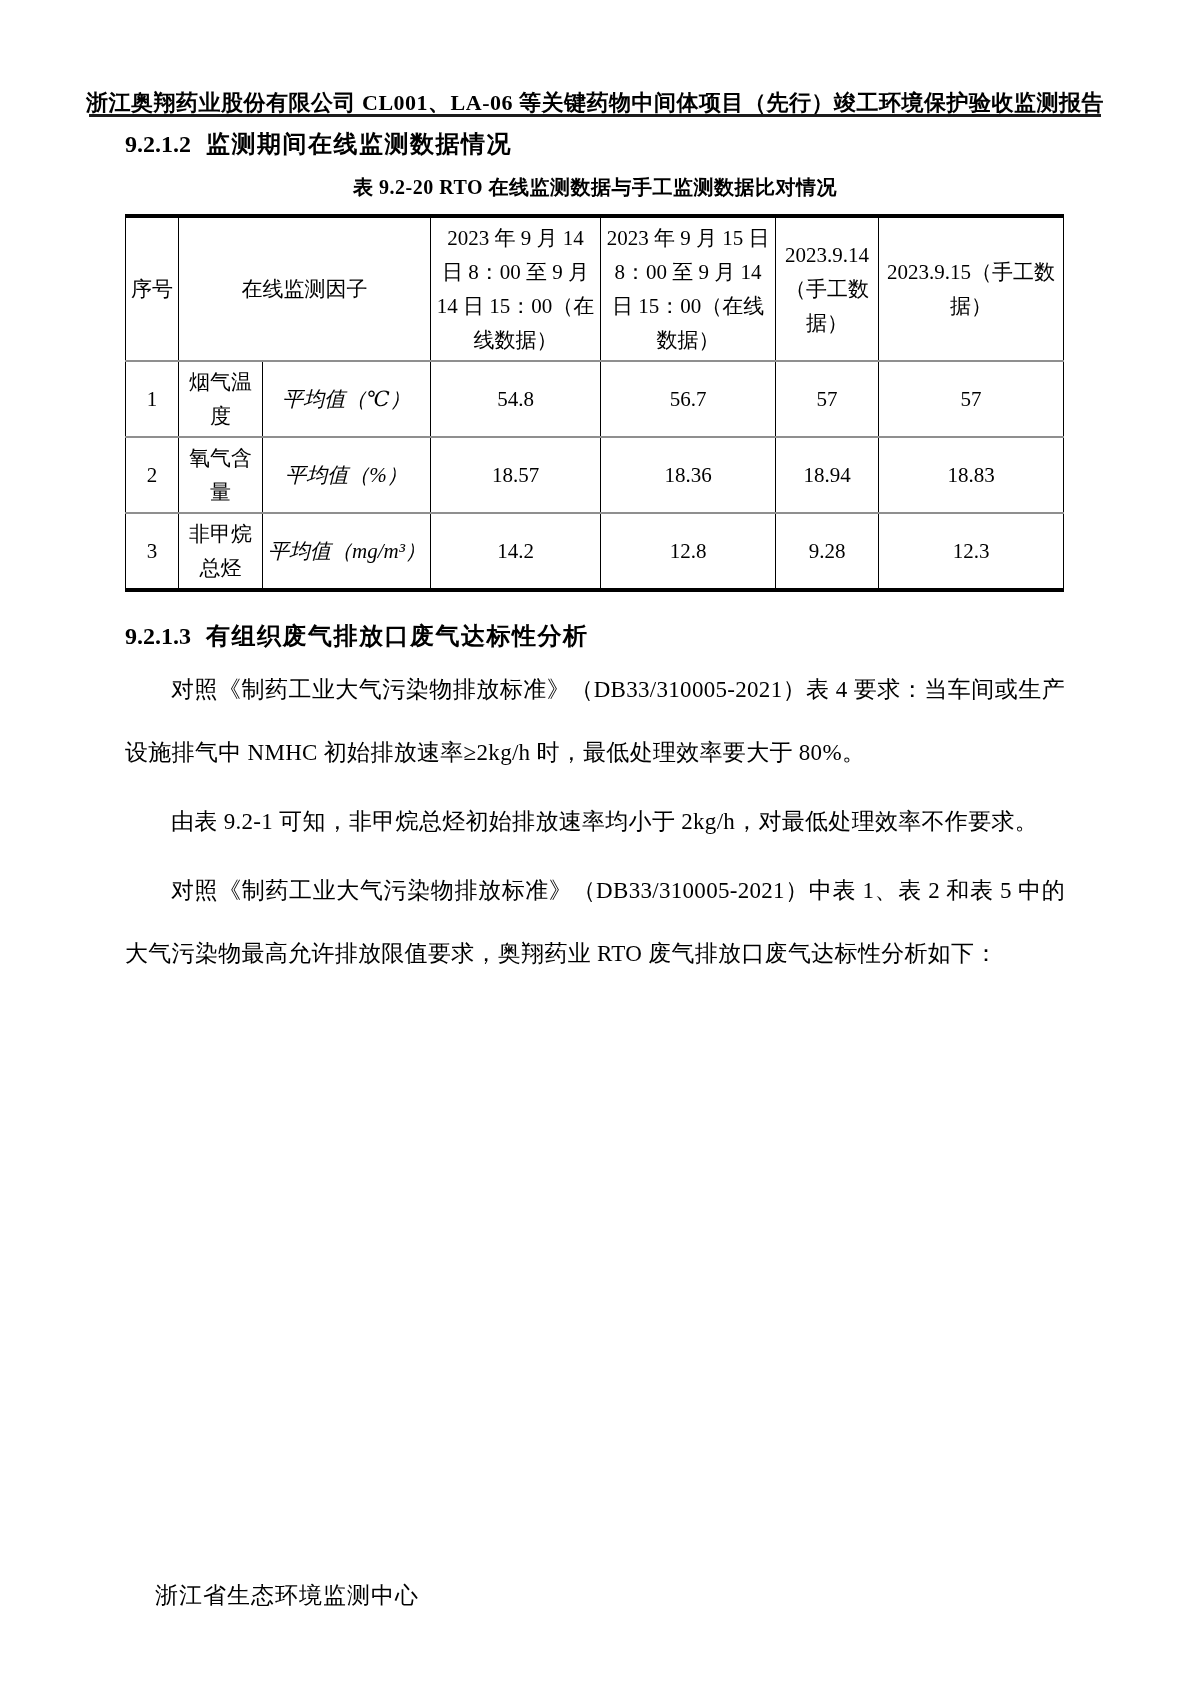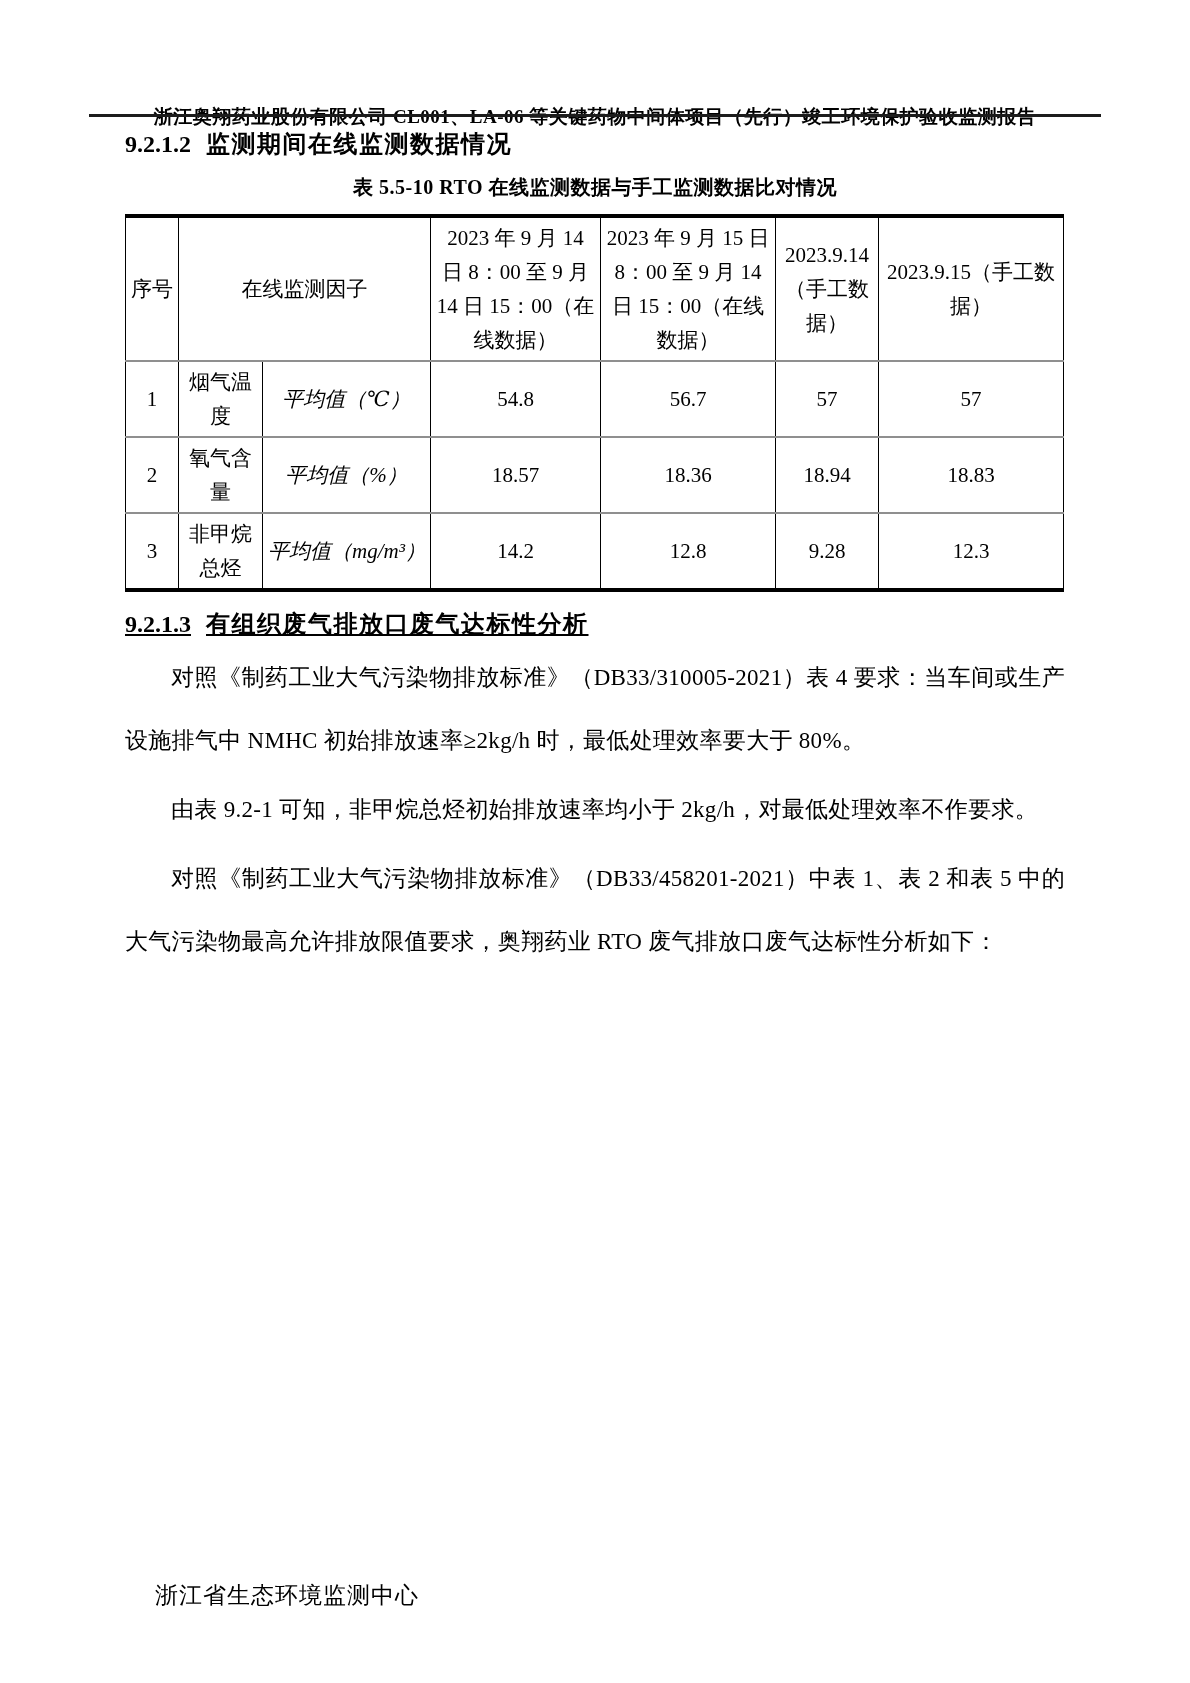--- a/index.html
+++ b/index.html
@@ -2,22 +2,22 @@
 <html><head>
 <meta charset="utf-8">
 <style>
   html,body{margin:0;padding:0;background:#ffffff;}
   .page{
     position:relative;width:1190px;height:1683px;background:#fff;color:#000;
     font-family:"Liberation Serif","DejaVu Serif",serif;overflow:hidden;
   }
   
   .hdr-text{
-    position:absolute;top:104px;left:0;width:100%;text-align:center;
-    font-size:19px;font-weight:bold;letter-spacing:.5px;
+    position:absolute;top:88px;left:0;width:100%;text-align:center;
+    font-size:22px;font-weight:bold;letter-spacing:.5px;
   }
   .hdr-rule{
     position:absolute;top:114px;left:89px;width:1012px;height:0;
     border-top:3px solid #1c1c1c;
   }
   
   .content{position:absolute;left:125px;top:128px;width:940px;}
   .sec-heading{margin:0;font-size:24px;line-height:32px;}
   .sec-heading .num{font-weight:700;font-family:"Liberation Serif","DejaVu Serif",serif;}
   .sec-heading .ttl{
@@ -41,41 +41,41 @@
     font-weight:400;font-size:21px;text-align:center;vertical-align:middle;
     padding:3px 5px;line-height:34px;
   }
   table.cmp thead th{border-top:none;}
   table.cmp tbody tr:last-child td{border-bottom:none;}
   table.cmp thead tr{height:112px;}
   table.cmp tbody tr{height:56px;}
   th.seq{padding:0 14px;}
   td.nowrap{white-space:nowrap;font-style:italic;}
   td.vt{vertical-align:top;padding-top:2px;}
-  .sec2{margin-top:16px;text-decoration:underline;}
+  .sec2{margin-top:28px;}
   
   .ftr-org{position:absolute;top:1580px;left:155px;font-size:23px;letter-spacing:1px;font-family:Liberation Mono, monospace;}
   .ftr-page{position:absolute;top:1502px;left:0;width:100%;text-align:center;font-size:17px;}
 </style>
 </head>
 <body>
 
 <div class="page">
 
   <div class="hdr-text">浙江奥翔药业股份有限公司 CL001、LA-06 等关键药物中间体项目（先行）竣工环境保护验收监测报告</div>
   <div class="hdr-rule"></div>
 
   <div class="content">
 
     <h2 class="sec-heading">
       <span class="num">9.2.1.2</span><span class="ttl">监测期间在线监测数据情况</span>
     </h2>
 
 
-    <div class="tbl-title">表 5.5-10 RTO 在线监测数据与手工监测数据比对情况</div>
+    <div class="tbl-title">表 9.2-20 RTO 在线监测数据与手工监测数据比对情况</div>
 
     <table class="cmp">
       <colgroup>
         <col style="width:53px">
           <col style="width:84px">
           <col style="width:168px">
         <col style="width:170px">
           <col style="width:175px">
           <col style="width:103px">
           <col style="width:185px">
@@ -120,19 +120,19 @@
         </tr>
       </tbody>
     </table>
 
     <h2 class="sec-heading sec2">
       <span class="num">9.2.1.3</span><span class="ttl">有组织废气排放口废气达标性分析</span>
     </h2>
 
     <p class="body">对照《制药工业大气污染物排放标准》（DB33/310005-2021）表 4 要求：当车间或生产设施排气中 NMHC 初始排放速率≥2kg/h 时，最低处理效率要大于 80%。</p>
     <p class="body">由表 9.2-1 可知，非甲烷总烃初始排放速率均小于 2kg/h，对最低处理效率不作要求。</p>
-    <p class="body">对照《制药工业大气污染物排放标准》（DB33/458201-2021）中表 1、表 2 和表 5 中的大气污染物最高允许排放限值要求，奥翔药业 RTO 废气排放口废气达标性分析如下：</p>
+    <p class="body">对照《制药工业大气污染物排放标准》（DB33/310005-2021）中表 1、表 2 和表 5 中的大气污染物最高允许排放限值要求，奥翔药业 RTO 废气排放口废气达标性分析如下：</p>
 
   </div>
 
   <div class="ftr-org">浙江省生态环境监测中心</div>
 
 </div>
 
 </body></html>

